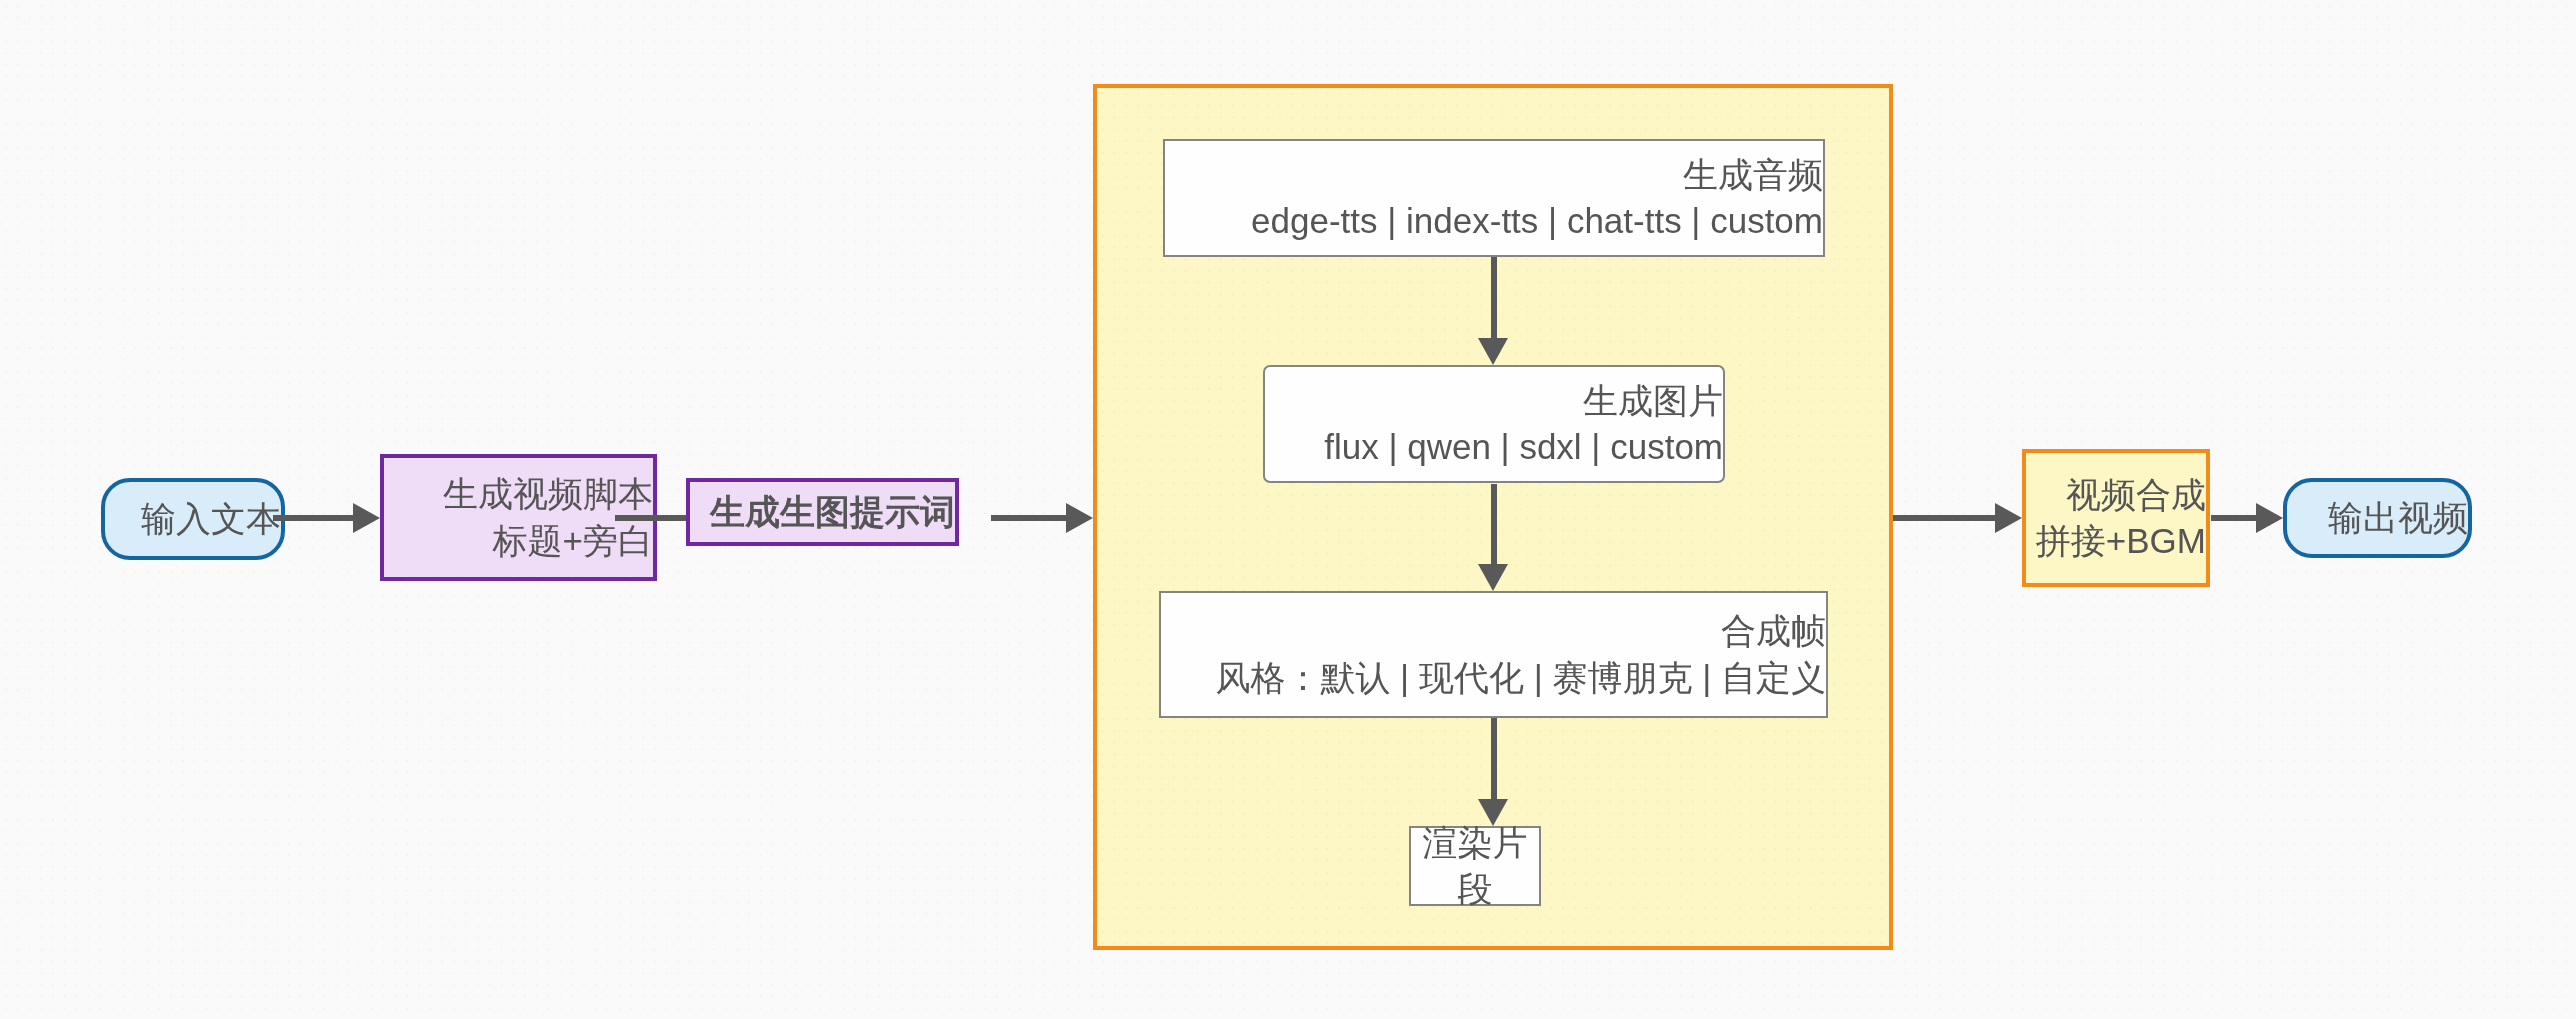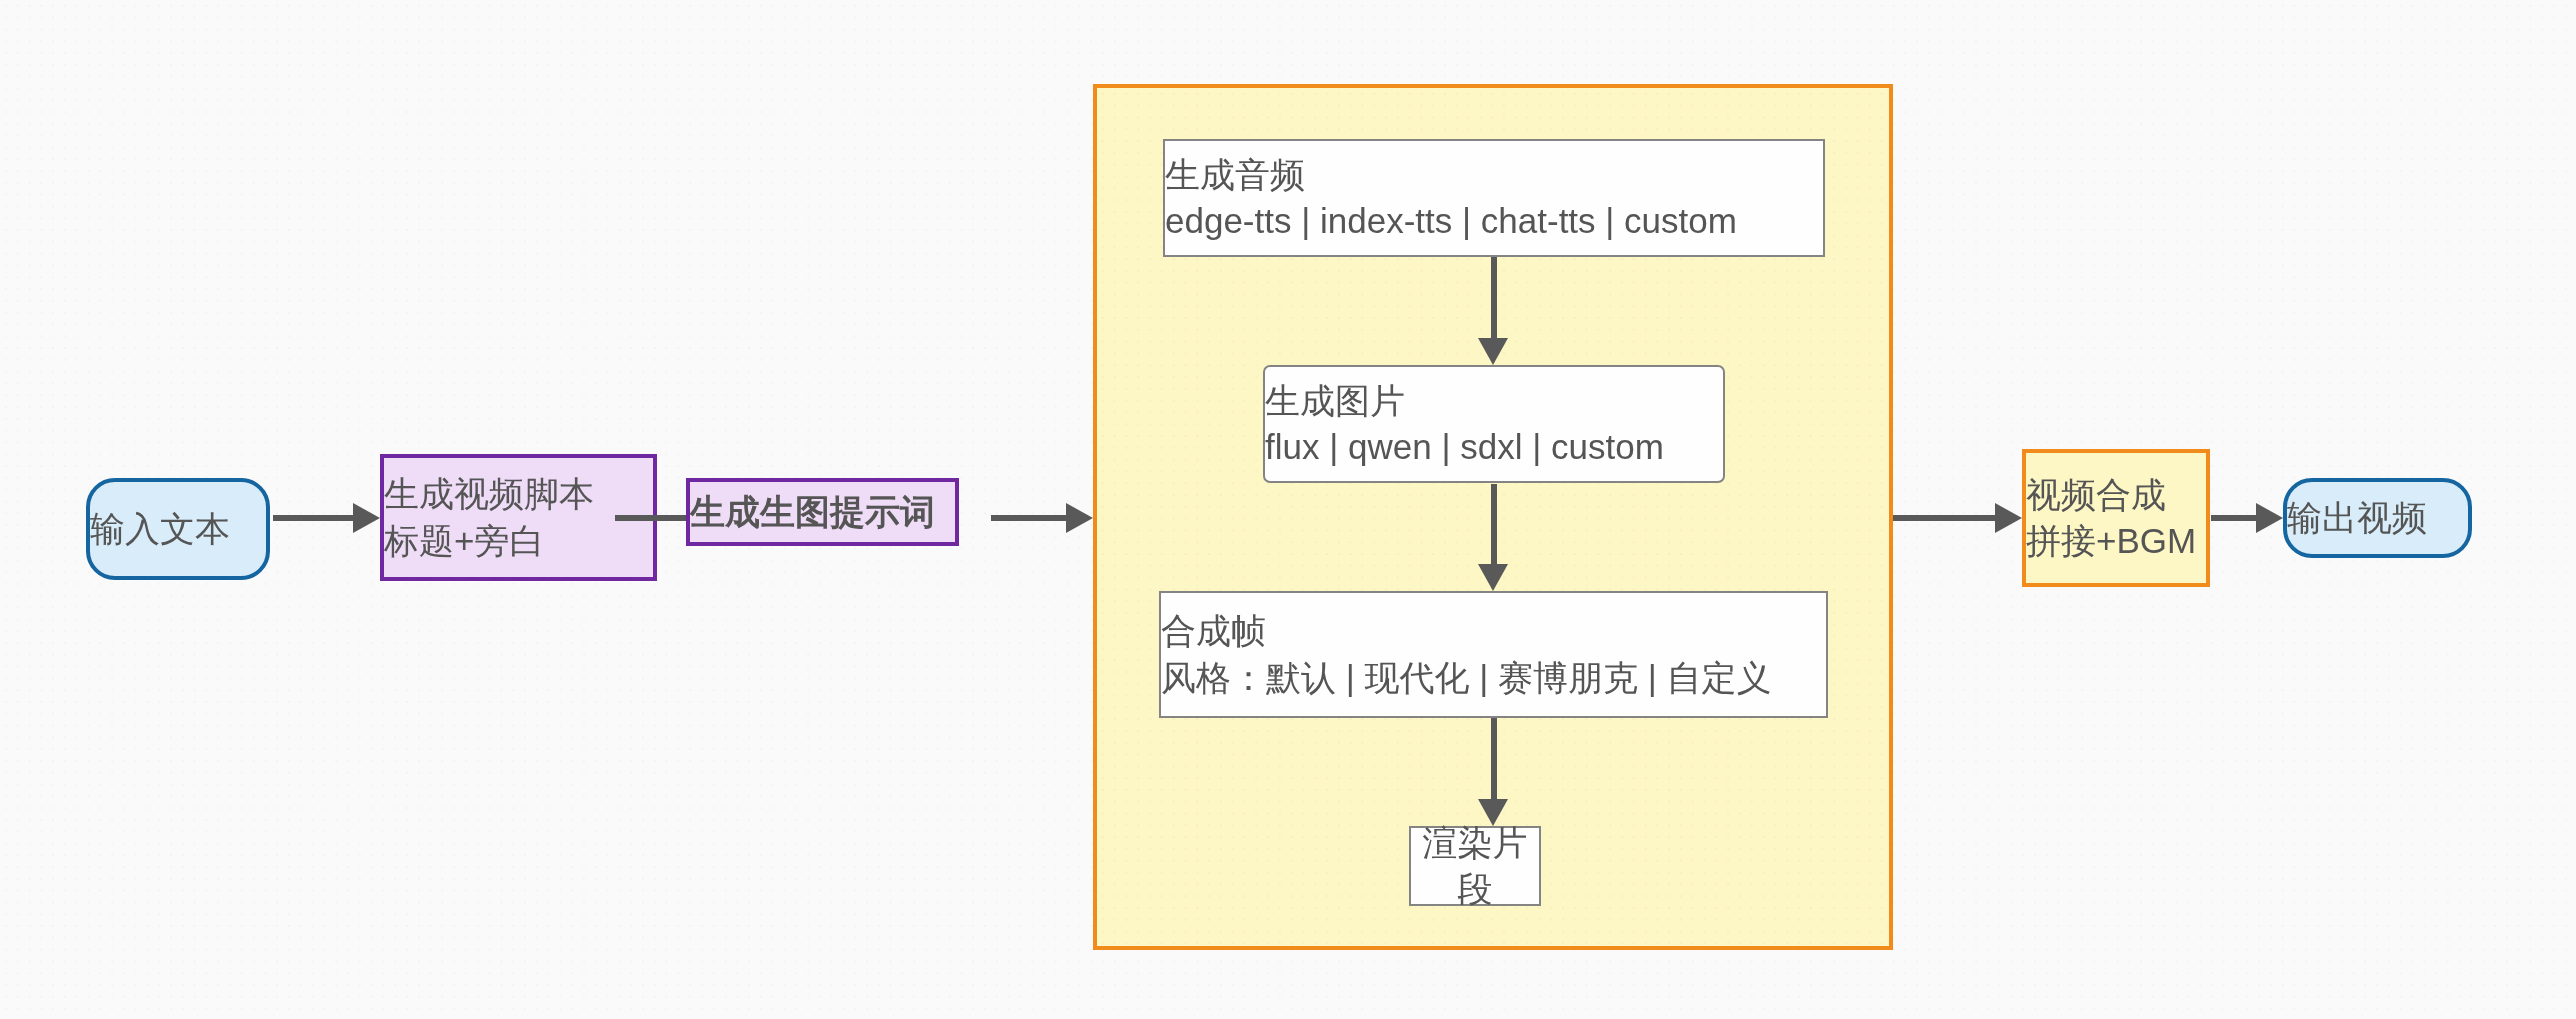--- a/index.html
+++ b/index.html
@@ -18,21 +18,21 @@
     color:var(--text);
   }
   .canvas{
     position:relative;width:2576px;height:1020px;
     background-color:var(--bg);
     background-image:radial-gradient(circle, rgba(120,120,130,0.05) 1.1px, transparent 1.2px);
     background-size:11.8px 11.8px;
   }
   .node{
     position:absolute;display:flex;flex-direction:column;
-    align-items:flex-start;justify-content:center;
+    align-items:flex-end;justify-content:center;
     text-align:center;box-sizing:border-box;
     font-size:35px;line-height:1.32;
   }
   .terminal{
     background:var(--terminal-fill);
     border:4.5px solid var(--terminal-border);
     border-radius:29px;
   }
   .process{
     background:var(--process-fill);
@@ -56,21 +56,21 @@
   .hline{position:absolute;height:5.5px;background:var(--arrow);}
   .vline{position:absolute;width:5.5px;background:var(--arrow);}
   .tri-r{position:absolute;width:0;height:0;
     border-top:15.5px solid transparent;border-bottom:15.5px solid transparent;
     border-left:27px solid var(--arrow);}
   .tri-d{position:absolute;width:0;height:0;
     border-left:15.5px solid transparent;border-right:15.5px solid transparent;
     border-top:27px solid var(--arrow);}
 
   
-  #n-input  {left:86px;  top:478px; width:184px; height:102px;}
+  #n-input  {left:101px;  top:478px; width:184px; height:82px;}
   #n-script {left:380px; top:454px; width:277px; height:127px;}
   #n-prompt {left:686px; top:478px; width:273px; height:68px;font-weight:bold;}
   #grp      {left:1093px;top:84px;  width:800px; height:866px;}
   #n-audio  {left:1163px;top:139px; width:662px; height:118px;}
   #n-image  {left:1263px;top:365px; width:462px; height:118px;border-radius:7px;}
   #n-frame  {left:1159px;top:591px; width:669px; height:127px;}
   #n-render {left:1409px;top:826px; width:132px; height:80px;}
   #n-compose{left:2022px;top:449px; width:188px; height:138px;}
   #n-output {left:2283px;top:478px; width:189px; height:80px;}
 

